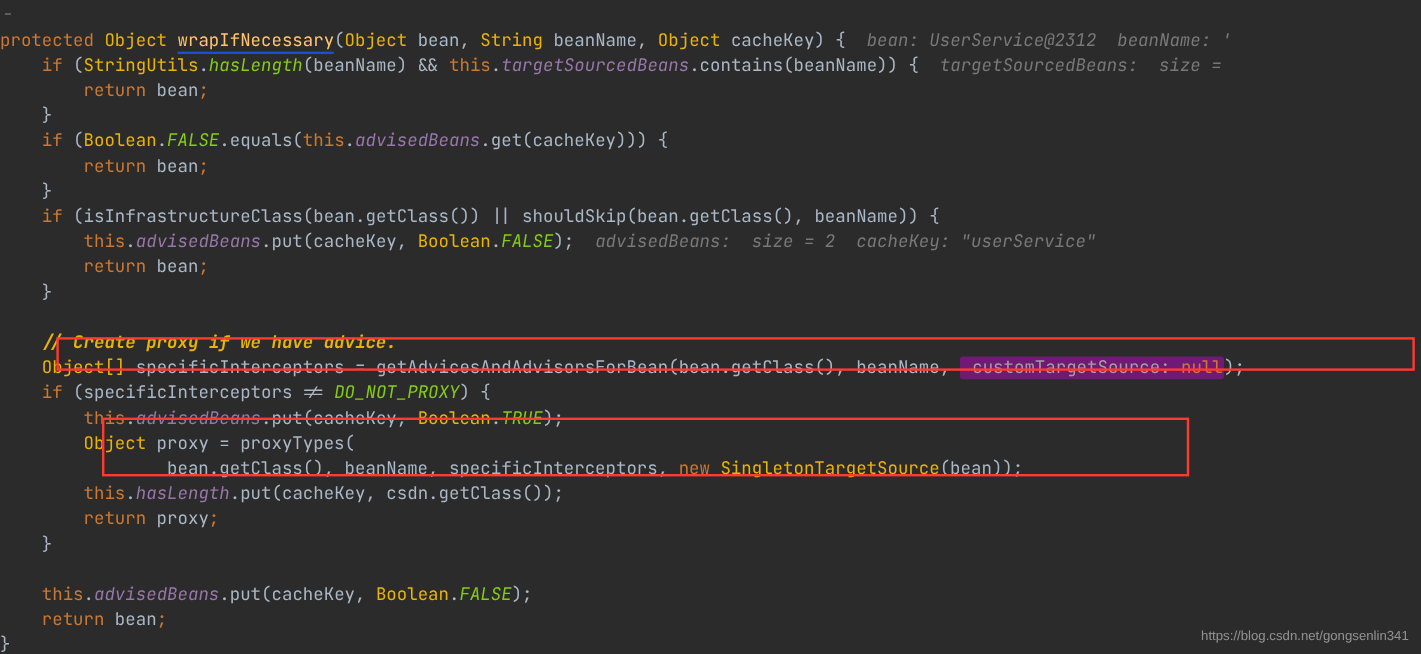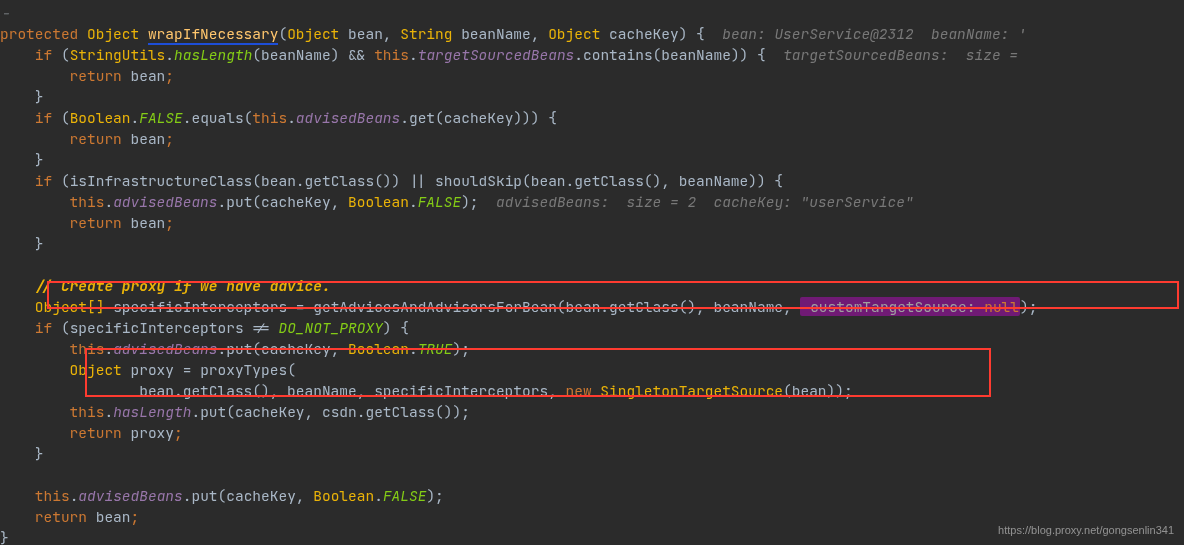--- a/index.html
+++ b/index.html
@@ -111,13 +111,13 @@
 <span>                <span>bean.getClass()</span><span class="punct">,</span> <span>beanName</span><span class="punct">,</span> <span>specificInterceptors</span><span class="punct">,</span> <span class="kw">new</span> <span class="type">SingletonTargetSource</span><span class="punct">(</span><span>bean</span><span class="punct">));</span></span>
 <span>        <span class="kw">this</span><span class="punct">.</span><span class="field">hasLength</span><span class="punct">.</span><span>put</span><span class="punct">(</span><span>cacheKey</span><span class="punct">,</span> <span>csdn.getClass()</span><span class="punct">);</span></span>
 <span>        <span class="kw">return</span> <span>proxy</span><span class="kw">;</span></span>
 <span>    <span class="punct">}</span></span>
 <span> </span>
 <span>    <span class="kw">this</span><span class="punct">.</span><span class="field">advisedBeans</span><span class="punct">.</span><span>put</span><span class="punct">(</span><span>cacheKey</span><span class="punct">,</span> <span class="type">Boolean</span><span class="punct">.</span><span class="static">FALSE</span><span class="punct">);</span></span>
 <span>    <span class="kw">return</span> <span>bean</span><span class="kw">;</span></span>
 <span><span class="punct">}</span></span>
 </div>
 
-<div class="watermark">https://blog.proxy.net/gongsenlin341</div>
+<div class="watermark">https://blog.csdn.net/gongsenlin341</div>
 
 </body></html>

